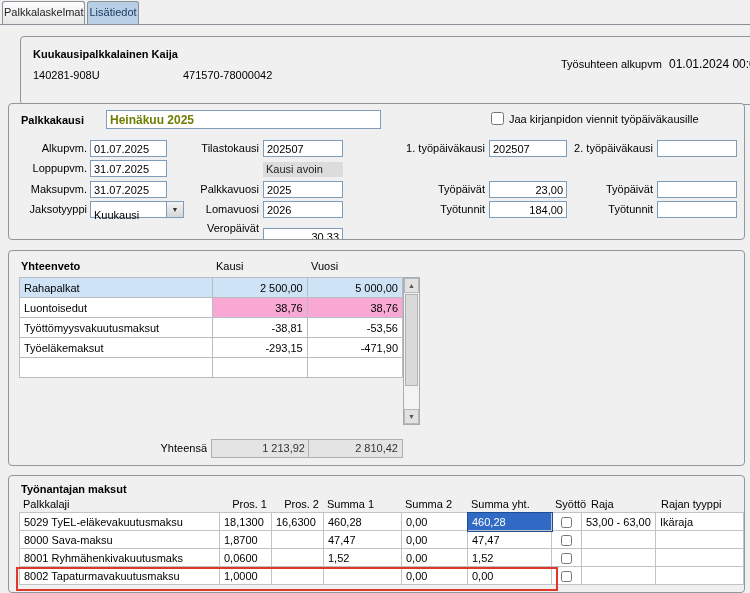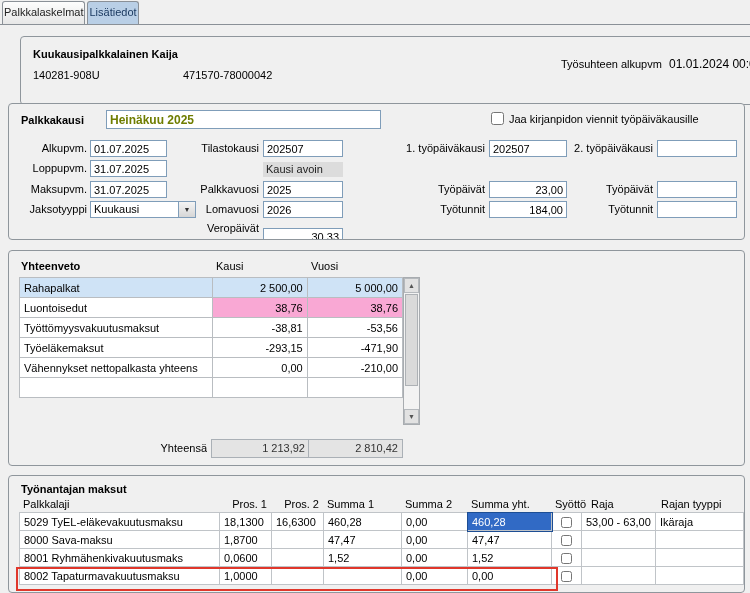--- a/index.html
+++ b/index.html
@@ -24,22 +24,22 @@
   .txt { position:absolute; white-space:nowrap; }
   .lbl { position:absolute; text-align:right; white-space:nowrap; overflow:hidden; }
   
   .fld { position:absolute; height:17px; border:1px solid #7f9db9; background:#fff;
          font:11px "Liberation Sans", sans-serif; padding:0 3px; color:#000; }
   .fld.num { text-align:right; }
   .fld.period { font-weight:bold; font-size:12px; color:#6f7d00; }
   .flat { position:absolute; height:15px; background:#dcdcdc; padding:0 3px;
           line-height:15px; color:#222; }
   .combo { position:absolute; display:flex; }
-  .combo-text { width:89px; height:17px; border:1px solid #7f9db9; background:#fff;
-                padding:0 3px; line-height:15px; }
+  .combo-text { width:77px; height:17px; border:1px solid #7f9db9; background:#fff;
+                padding:6px 3px; line-height:15px; }
   .combo-btn { width:17px; height:17px; border:1px solid #7f9db9; border-left:none;
                background:linear-gradient(#f4f4f4,#d6d6d6); text-align:center;
                line-height:15px; font-size:7px; color:#333; }
   .cb { position:absolute; width:13px; height:13px; }
   
   .sum-table { position:absolute; border-collapse:collapse; table-layout:fixed;
                background:#fff; border:1px solid #7a7f84; width:384px; }
   .sum-table td { border:1px solid #b9bdc1; height:20px; padding:0 4px;
                   white-space:nowrap; overflow:hidden; background:#fff; }
   .sum-table td.sv { text-align:right; }
@@ -161,25 +161,20 @@
         <td>Työttömyysvakuutusmaksut</td>
         <td class="sv">-38,81</td>
         <td class="sv">-53,56</td>
       </tr>
       <tr>
         <td>Työeläkemaksut</td>
         <td class="sv">-293,15</td>
         <td class="sv">-471,90</td>
       </tr>
       <tr>
-        <td>Vähennykset nettopalkasta yhteens</td>
-        <td class="sv">0,00</td>
-        <td class="sv">-210,00</td>
-      </tr>
-      <tr>
         <td></td>
         <td class="sv"></td>
         <td class="sv"></td>
       </tr>
     </tbody>
       </table>
 
     <div class="vscroll" style="left:394px;top:26px;height:148px">
       <div class="vs-btn up">▲</div>
       <div class="vs-thumb"></div>

